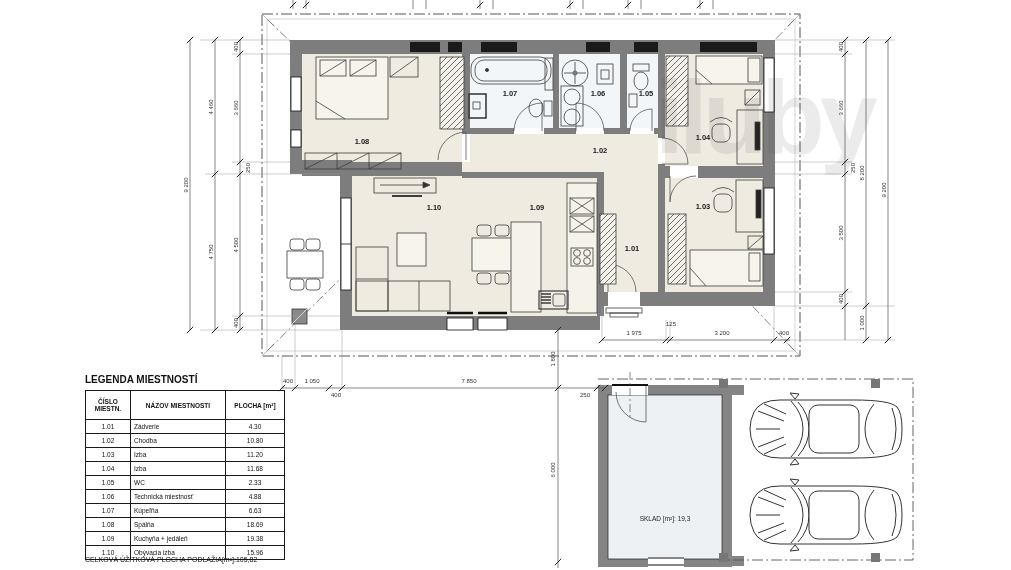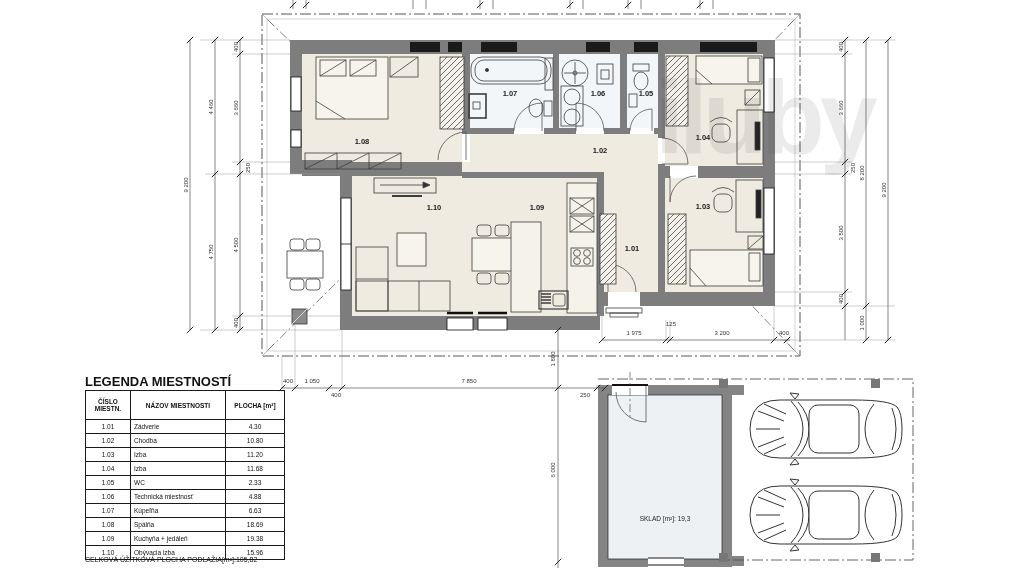--- a/index.html
+++ b/index.html
@@ -7,21 +7,21 @@
           font-family:"Liberation Sans",sans-serif;}
   svg{position:absolute;left:0;top:0;}
   .lbl{position:absolute;transform:translate(-50%,-50%);font-size:7.5px;font-weight:600;
        color:#1b1b1b;white-space:nowrap;}
   .dim{position:absolute;transform:translate(-50%,-50%);font-size:6px;color:#333;white-space:nowrap;}
   .dimv{position:absolute;transform:translate(-50%,-50%) rotate(-90deg);font-size:6px;color:#333;white-space:nowrap;}
   .sklad-lbl{position:absolute;left:600px;top:515px;width:130px;text-align:center;
        font-size:6.5px;color:#222;}
   .watermark{position:absolute;left:655px;top:58px;width:360px;font-size:104px;font-weight:700;
        letter-spacing:-5px;color:rgba(60,60,60,0.10);pointer-events:none;z-index:5;}
-  .legend-title{position:absolute;left:85px;top:374px;font-size:13px;font-weight:700;color:#111;}
+  .legend-title{position:absolute;left:85px;top:374px;font-size:10px;font-weight:700;color:#111;}
   .legend-table{position:absolute;left:85px;top:390px;border-collapse:collapse;}
   .legend-table td{border:1px solid #1a1a1a;font-size:6.5px;color:#111;padding:1px 3px;
        height:11px;vertical-align:middle;}
   .legend-table tr.hdr td{height:26px;text-align:center;font-weight:600;}
   .c-num{width:38px;text-align:center;}
   .c-name{width:88px;text-align:left;}
   .c-area{width:52px;text-align:center;}
   .legend-footer{position:absolute;left:85px;top:556px;font-size:7px;color:#111;white-space:nowrap;}
 </style>
 </head>

